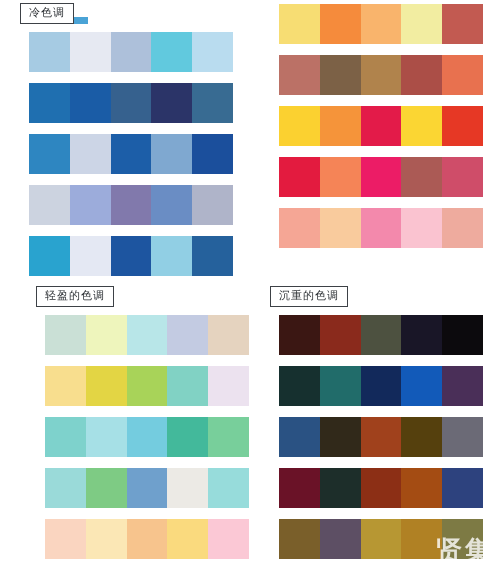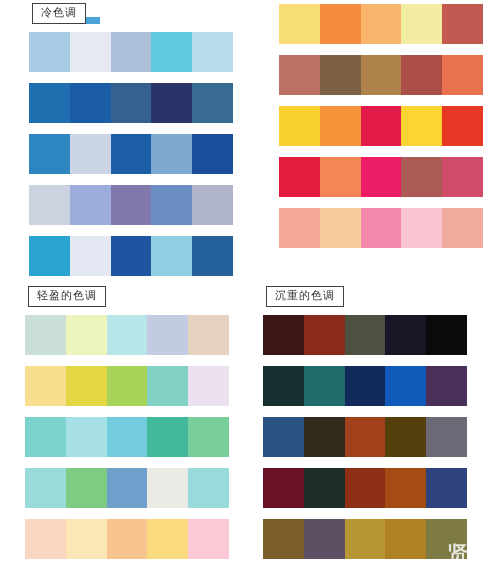--- a/index.html
+++ b/index.html
@@ -22,28 +22,28 @@
     background: #ffffff;
   }
 
   
   .quadrant {
     position: absolute;
     width: 240px;
   }
   .q-cool  { left: 4px;   top: 2px; }
   .q-warm  { left: 254px; top: 2px; }
-  .q-light { left: 0;   top: 285px; text-align: right; }
-  .q-heavy { left: 238px; top: 285px; }
+  .q-light { left: 20px;   top: 285px; text-align: right; }
+  .q-heavy { left: 254px; top: 285px; }
 
   
   .label-wrap {
     position: relative;
     height: 28px;
-    margin-left: 28px;
+    margin-left: 16px;
     text-decoration: underline;
   }
   .label-box {
     position: absolute;
     left: 0;
     top: 1px;
     border: 1px solid #3d4146;
     background: #ffffff;
     padding: 2px 8px 3px 8px;
     font-size: 11px;
@@ -81,21 +81,21 @@
 
   
   .q-light .rows .row,
   .q-heavy .rows .row { margin-bottom: 11px; }
 
   
   .watermark {
     position: absolute;
     right: 6px;
     bottom: 6px;
-    font-size: 20px;
+    font-size: 26px;
     font-weight: bold;
     color: rgba(255,255,255,0.80);
     letter-spacing: 3px;
     line-height: 1;
     user-select: none;
   }
 </style>
 </head>
 <body>
 

